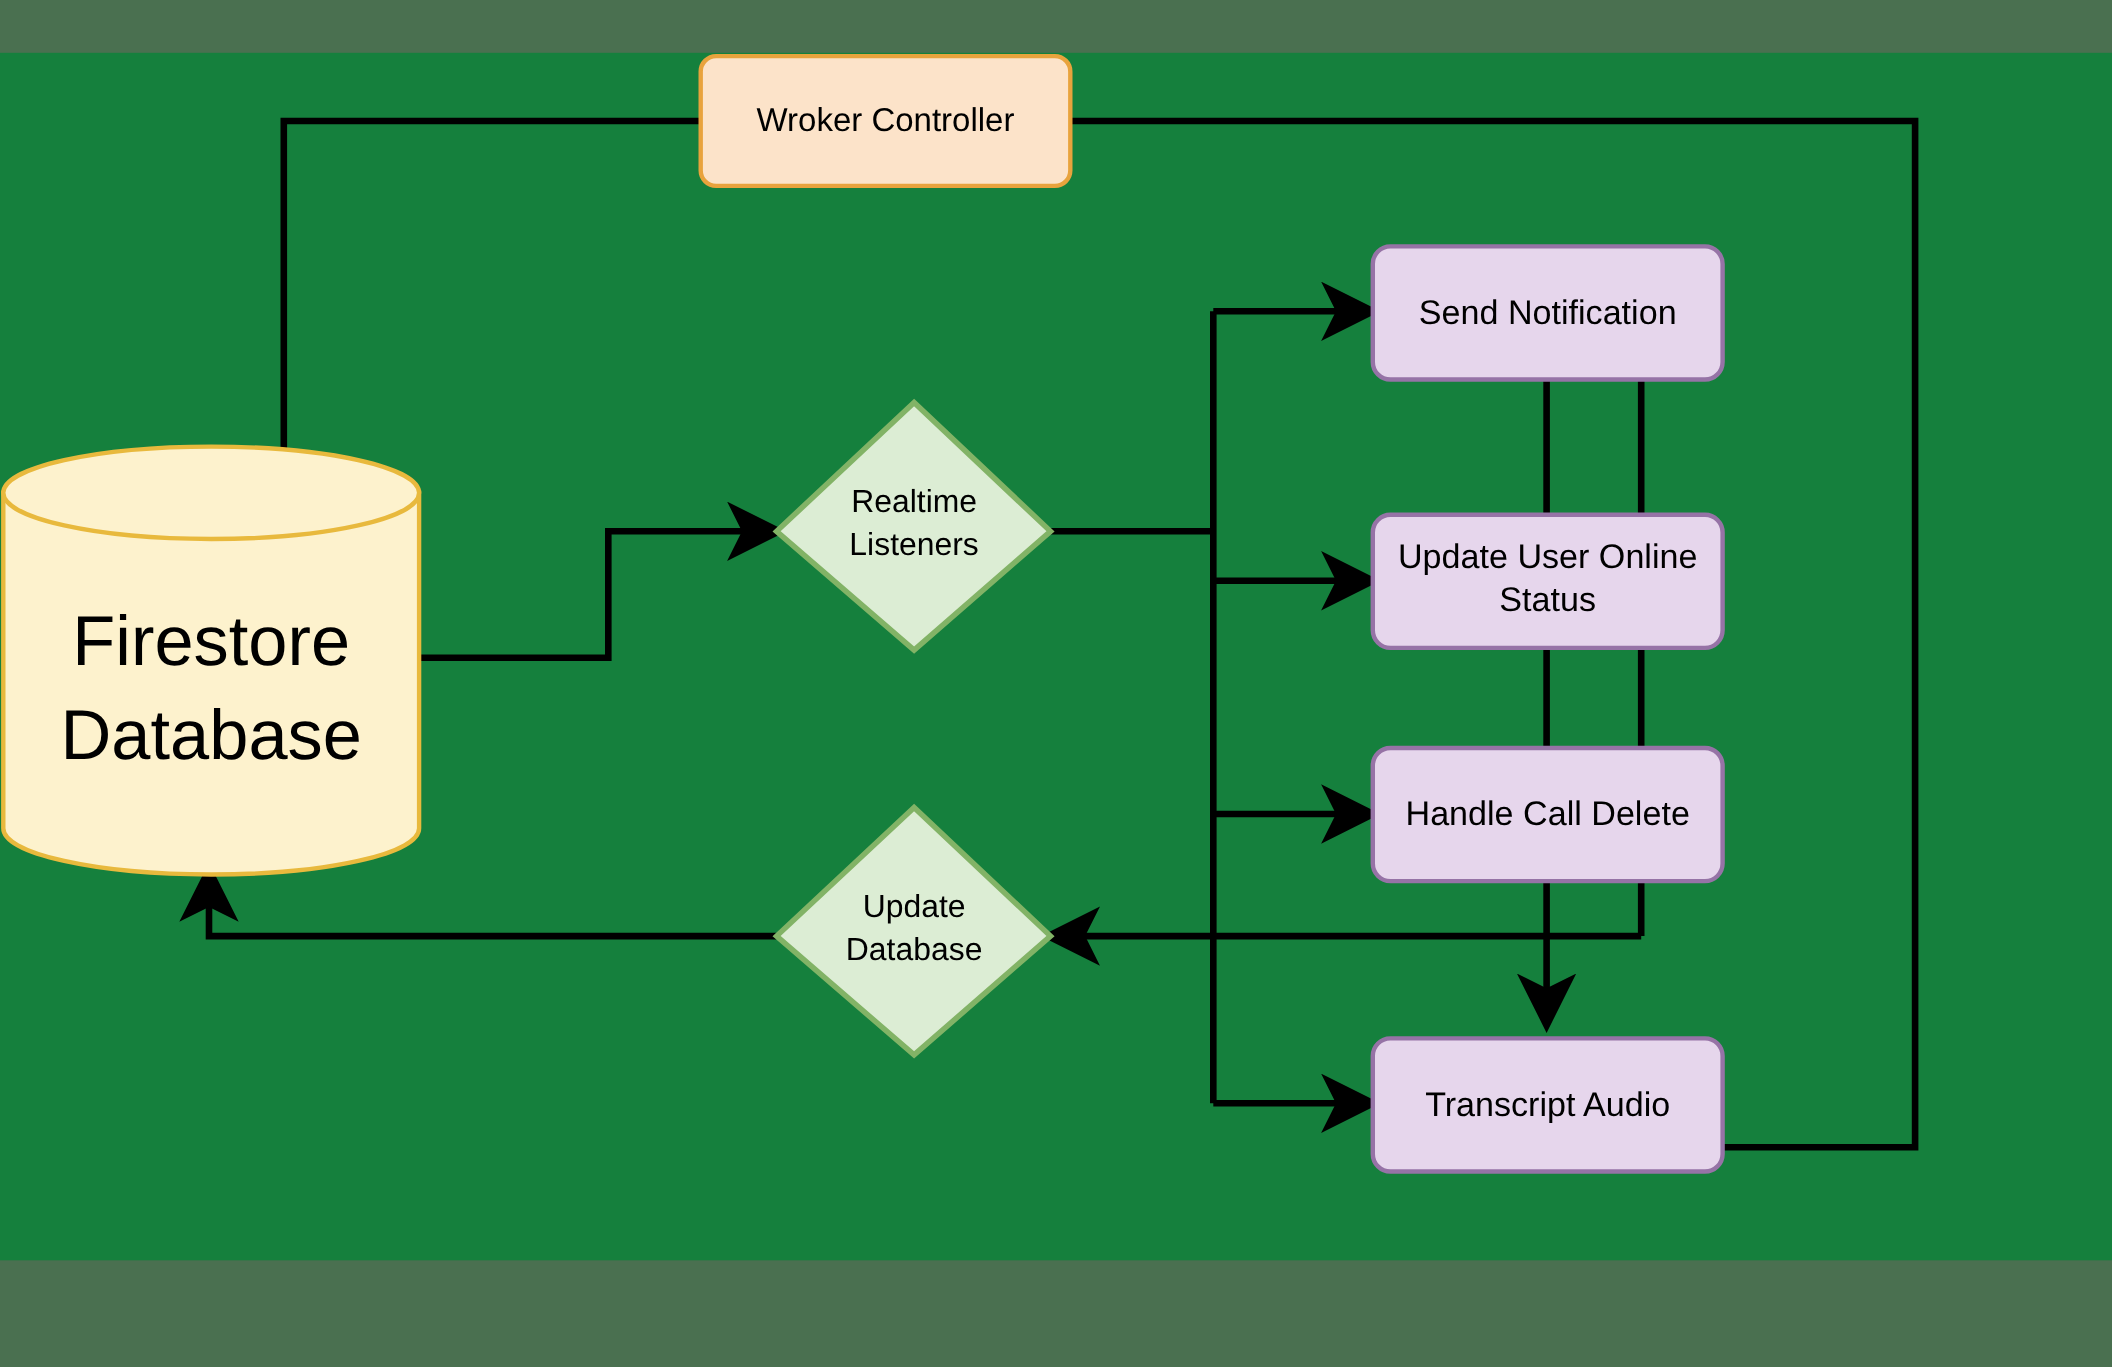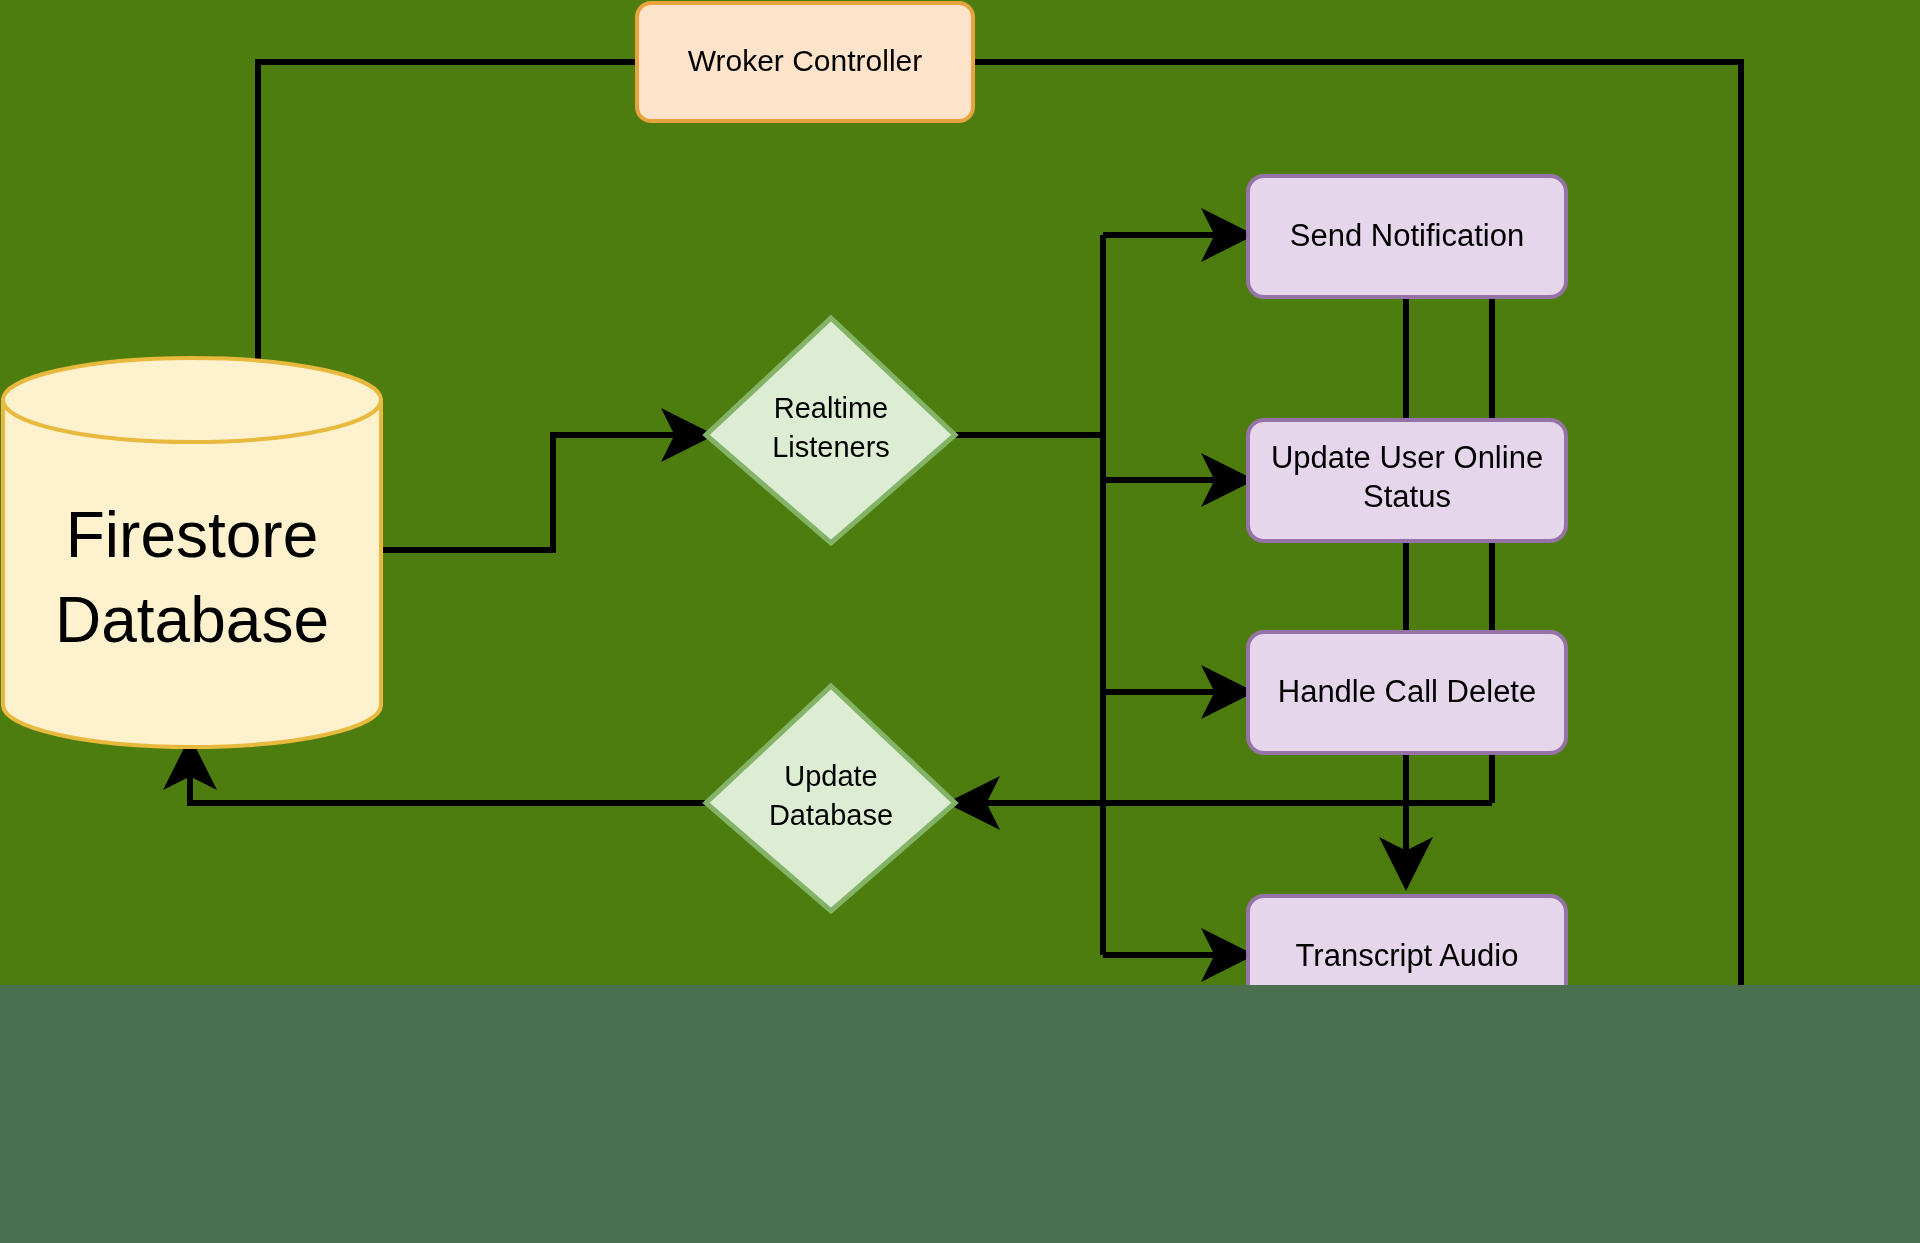--- a/index.html
+++ b/index.html
@@ -3,24 +3,25 @@
 <meta charset="utf-8">
 <style>
   html, body {
     margin: 0;
     padding: 0;
     background: #4a7050;
   }
   #stage {
     position: relative;
     width: 1920px;
-    height: 985px;
-    background: #4d7c0f;
+    height: 1098px;
+    background: #15803d;
     overflow: hidden;
     font-family: "Liberation Sans", sans-serif;
+    margin-top: 48px;
   }
   #stage svg {
     position: absolute;
     top: 0;
     left: 0;
   }
   .node-label {
     font-family: "Liberation Sans", sans-serif;
     fill: #000000;
     text-anchor: middle;

